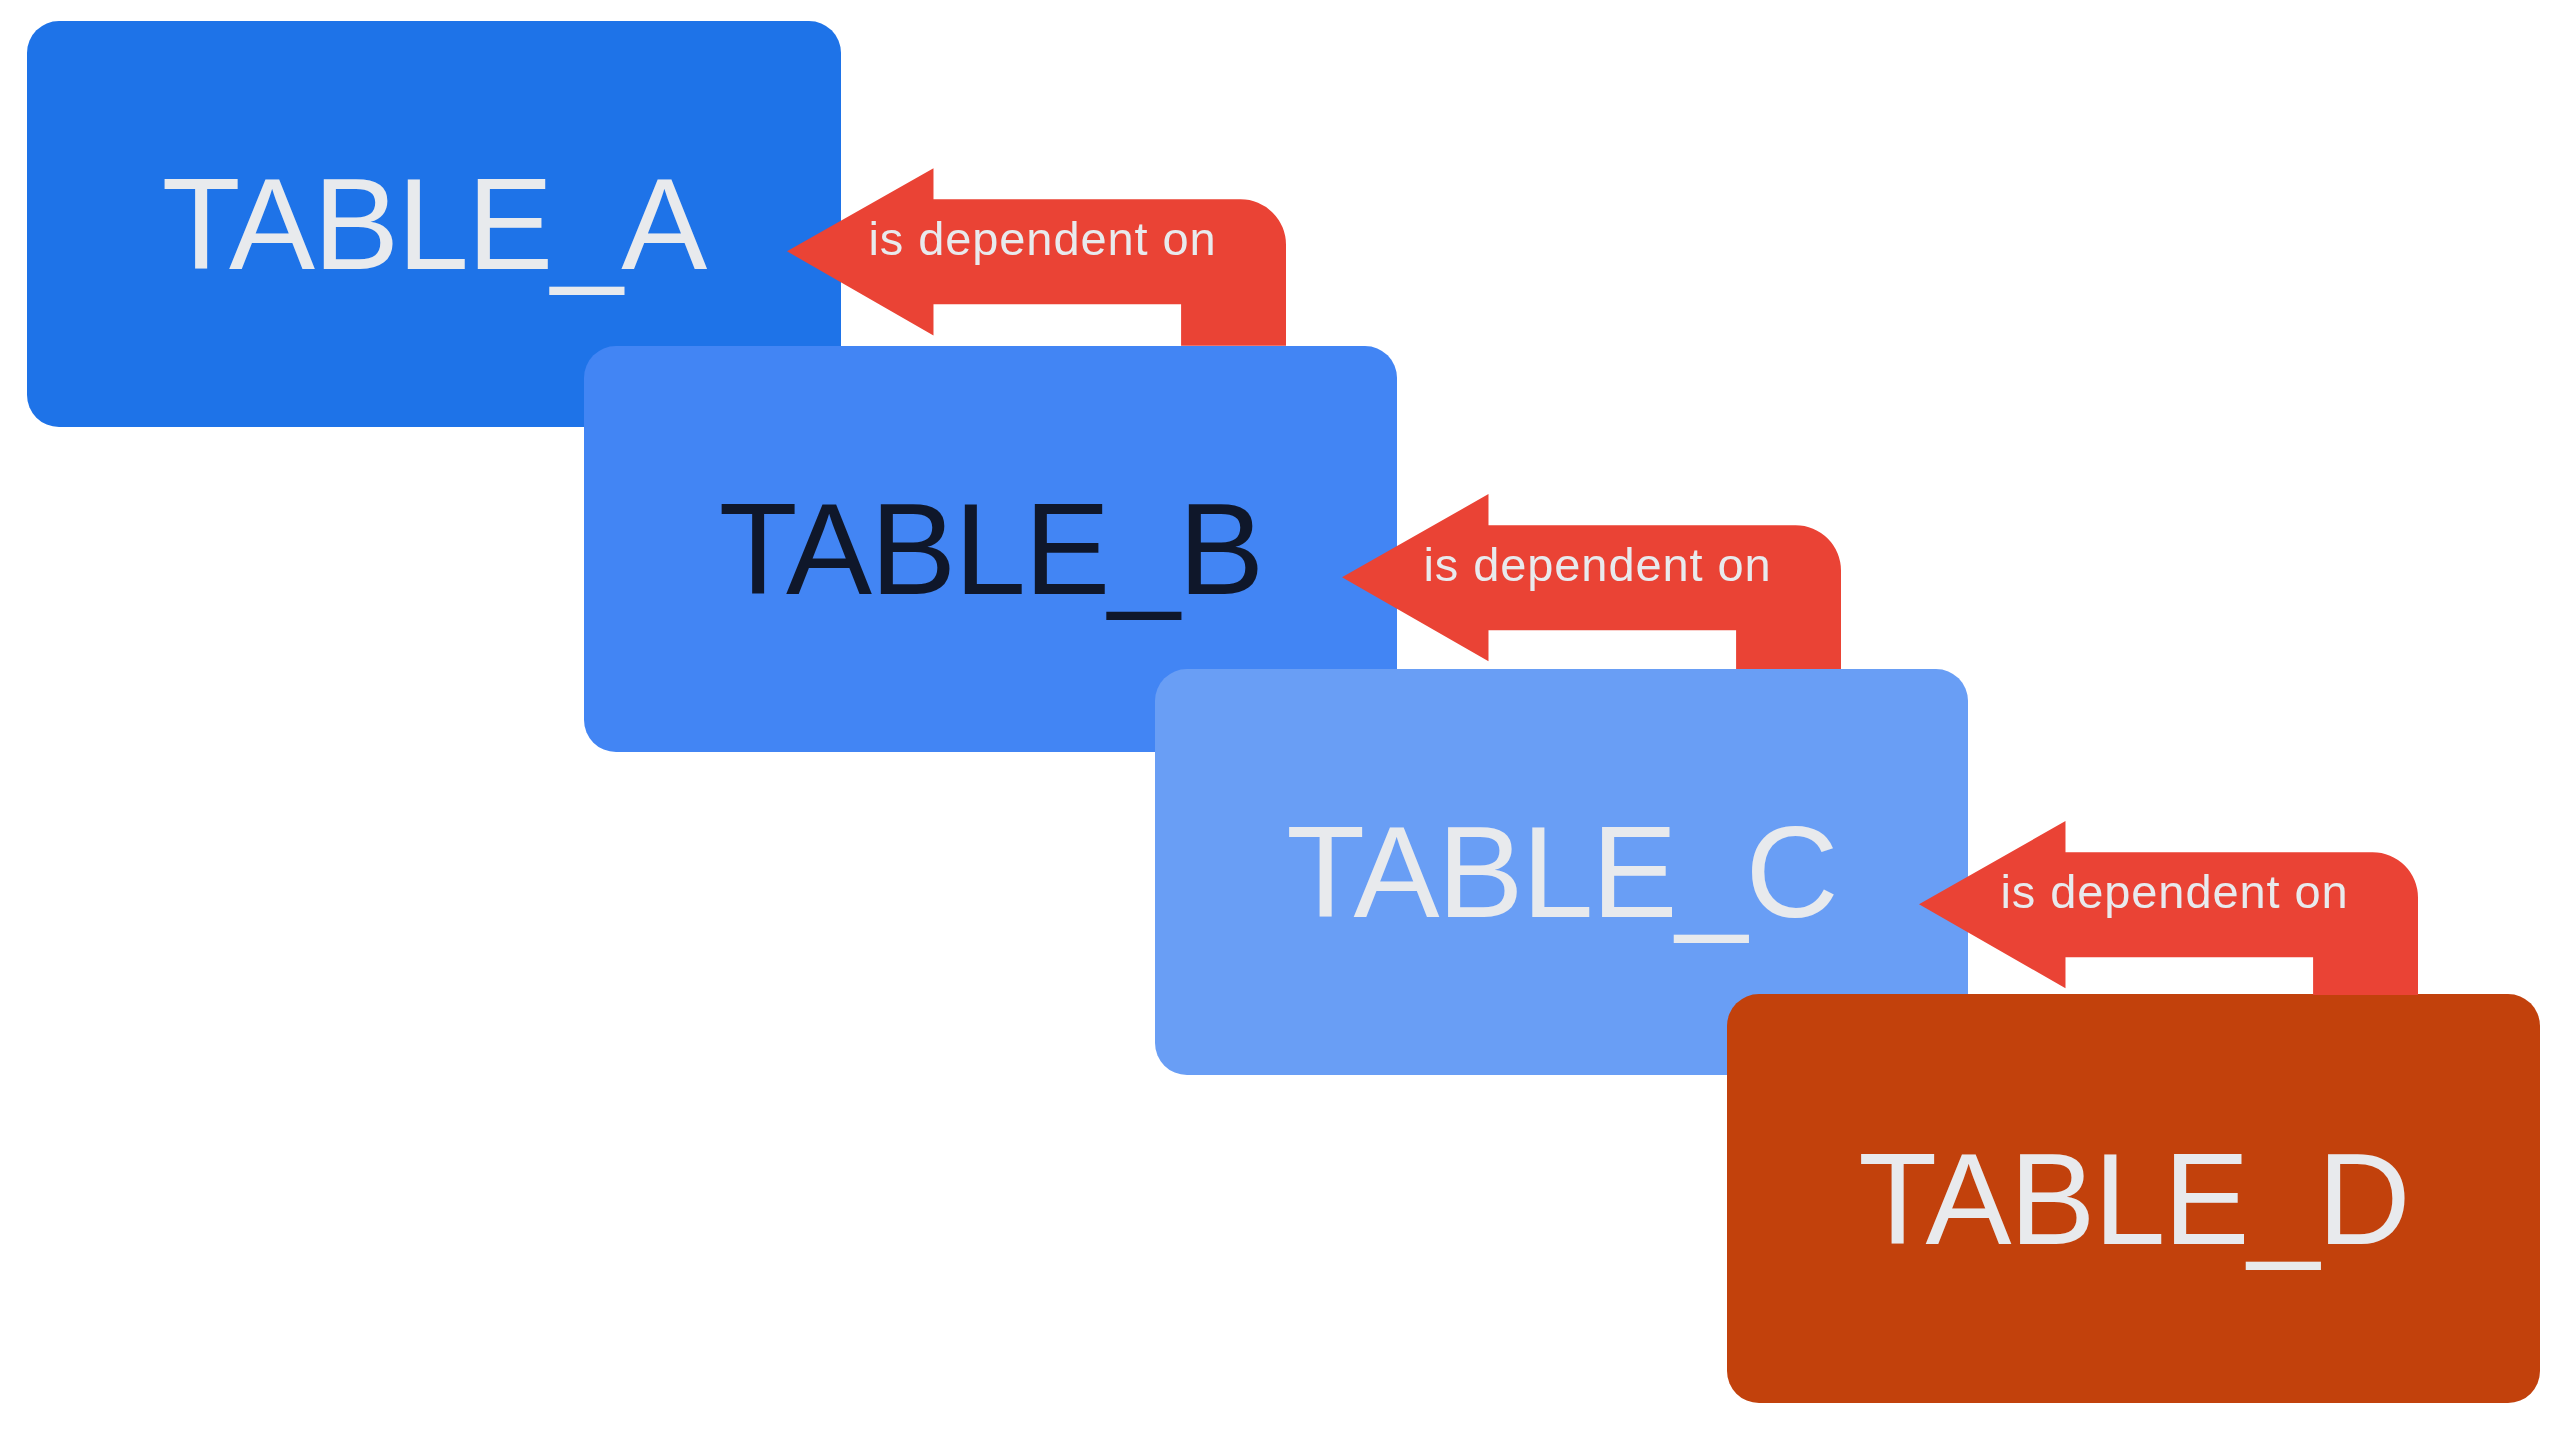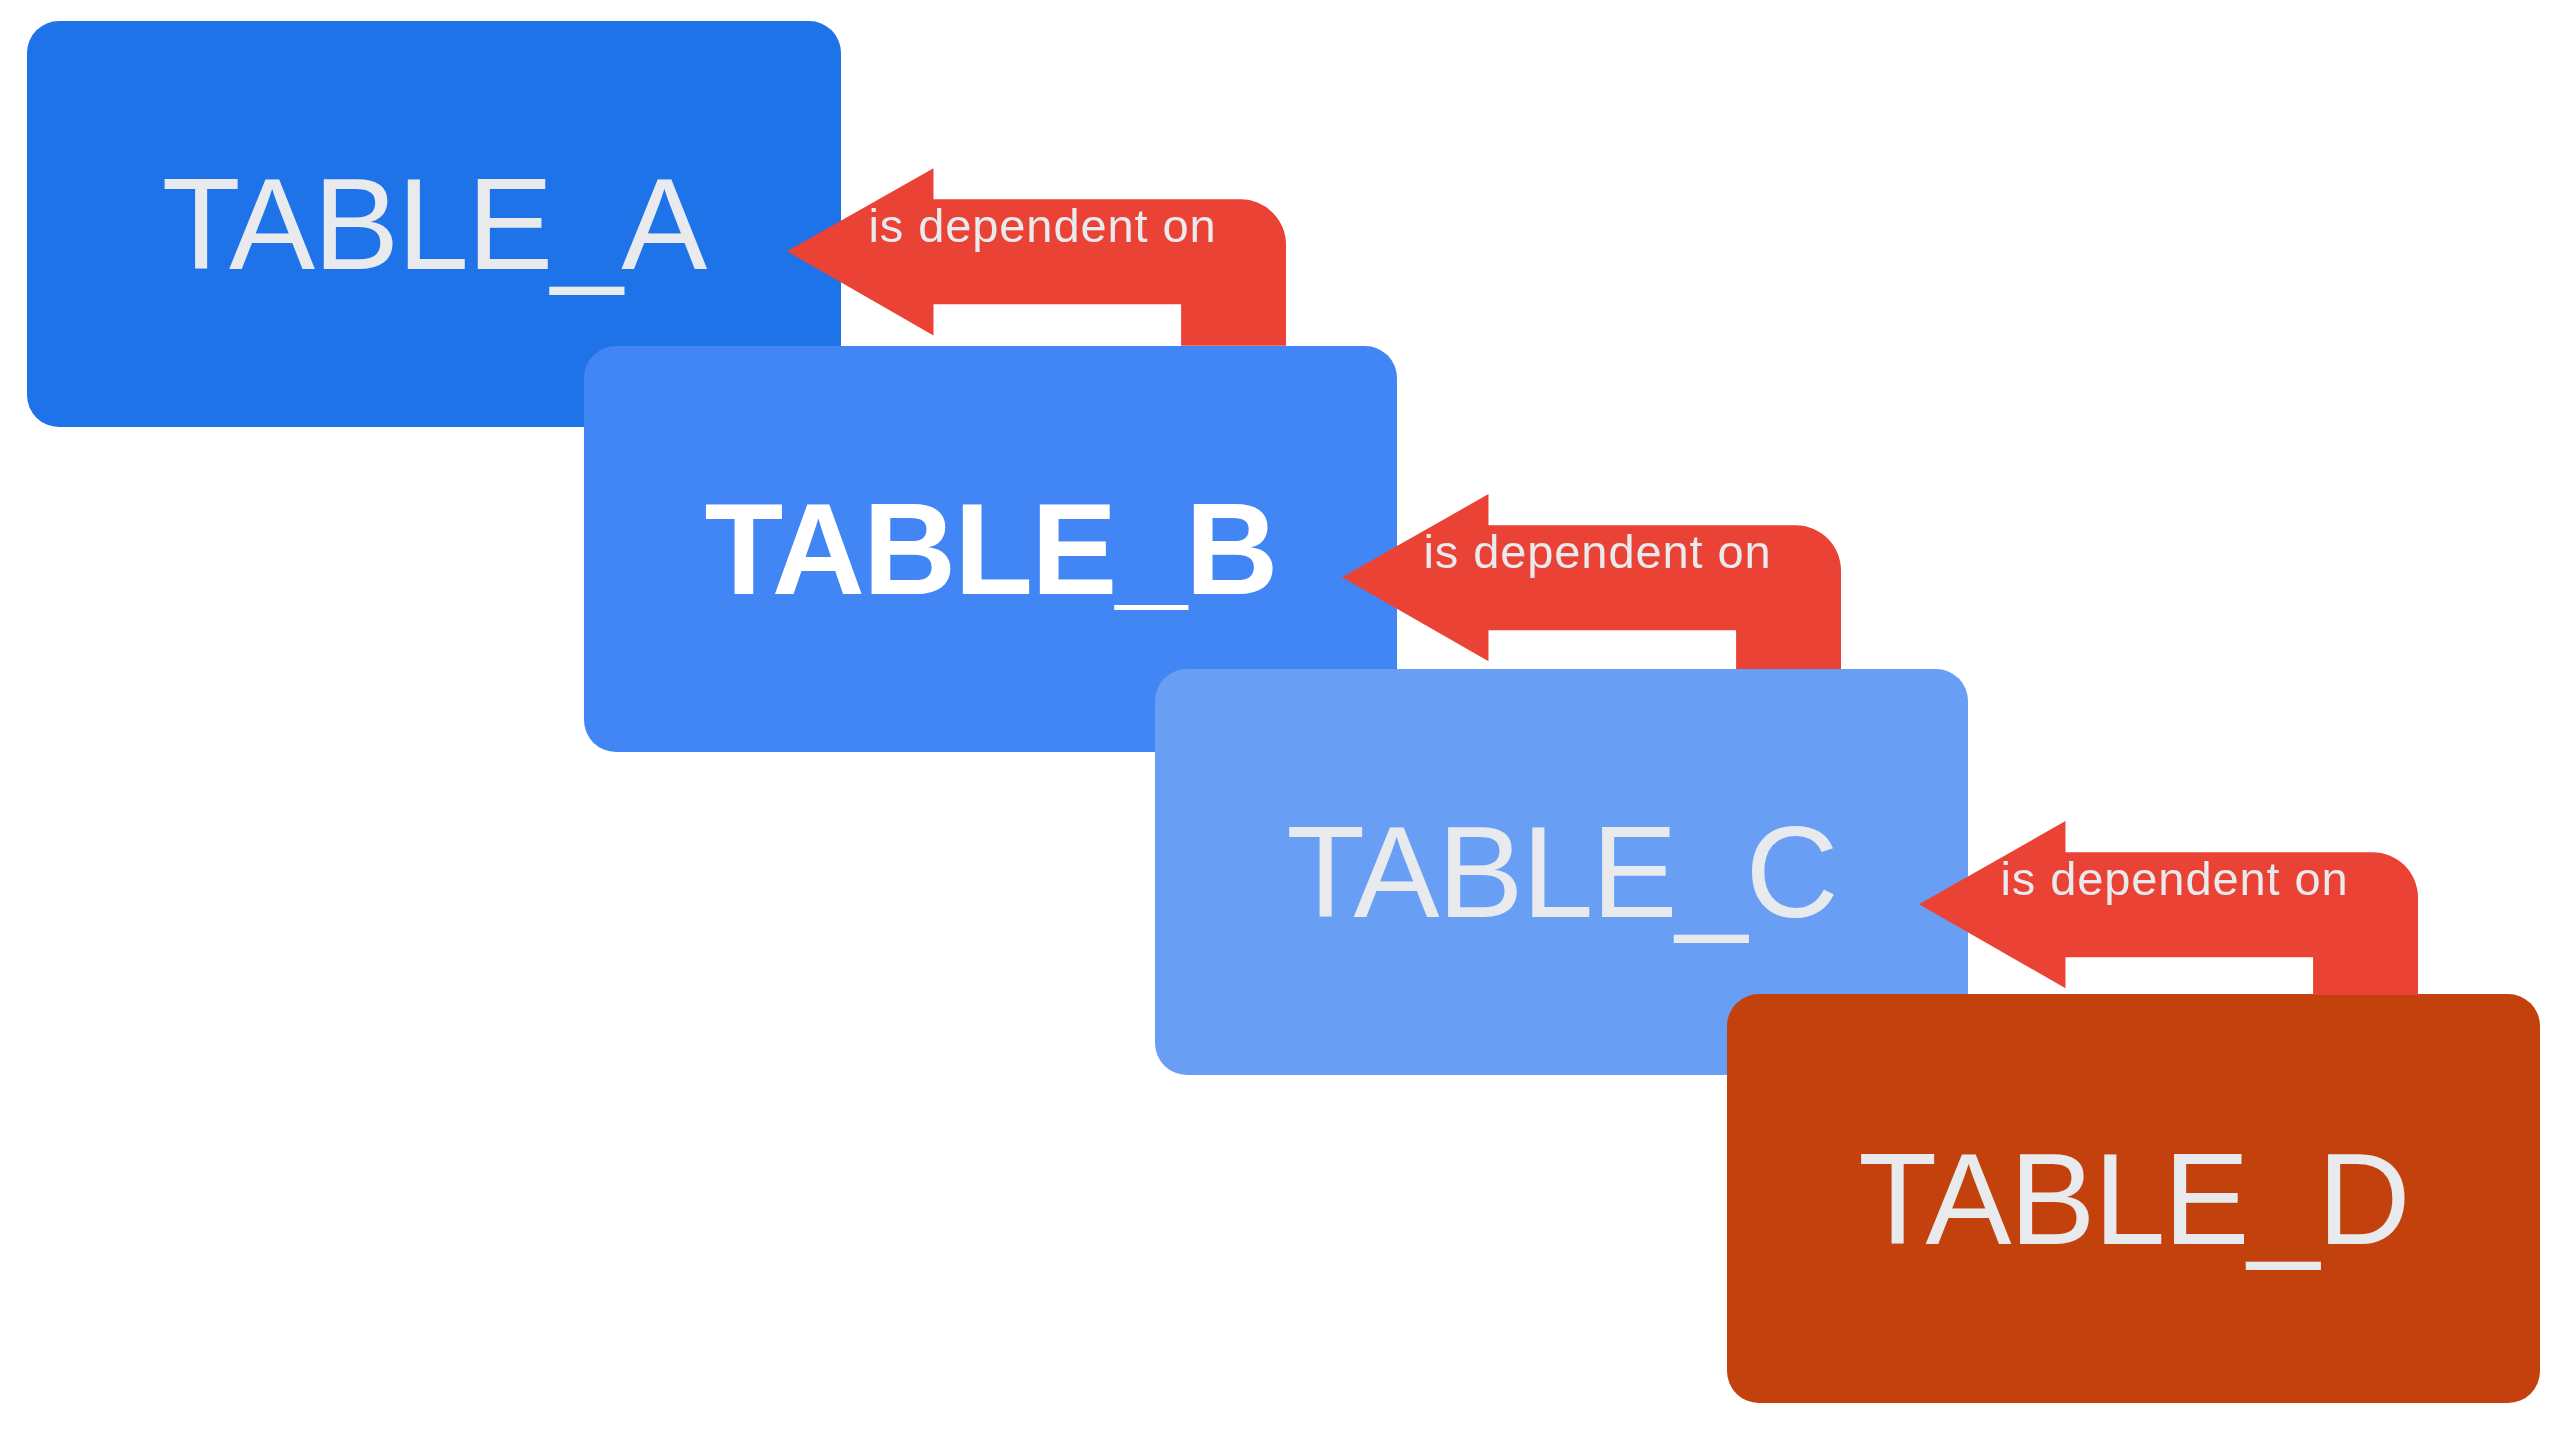--- a/index.html
+++ b/index.html
@@ -44,21 +44,21 @@
   }
   .arrow svg {
     position: absolute;
     left: 0;
     top: 0;
     display: block;
   }
   .arrow-label {
     position: absolute;
     left: 57px;
-    top: 18px;
+    top: 31px;
     width: 397px;
     height: 78px;
     display: flex;
     align-items: center;
     justify-content: center;
     color: #e8eaed;
     font-size: 47px;
     letter-spacing: 0.9px;
     white-space: nowrap;
     user-select: none;
@@ -70,21 +70,21 @@
 </head>
 <body>
 
 <div class="canvas">
 
   <div class="table-box t-a" style="background-color: rgb(30, 115, 232);">
     <span class="table-label" style="color: rgb(232, 234, 237);">TABLE_A</span>
   </div>
 
   <div class="table-box t-b" style="background-color: rgb(66, 133, 244);">
-    <span class="table-label" style="color: #ffffff; font-weight: bold;">TABLE_B</span>
+    <span class="table-label" style="color: #0f172a;">TABLE_B</span>
   </div>
 
   <div class="table-box t-c" style="background-color: rgb(105, 158, 245);">
     <span class="table-label" style="color: rgb(232, 234, 237); text-align: right;">TABLE_C</span>
   </div>
 
   <div class="table-box t-d" style="background-color: #c2410c;">
     <span class="table-label" style="color: rgb(232, 234, 237);">TABLE_D</span>
   </div>
 

